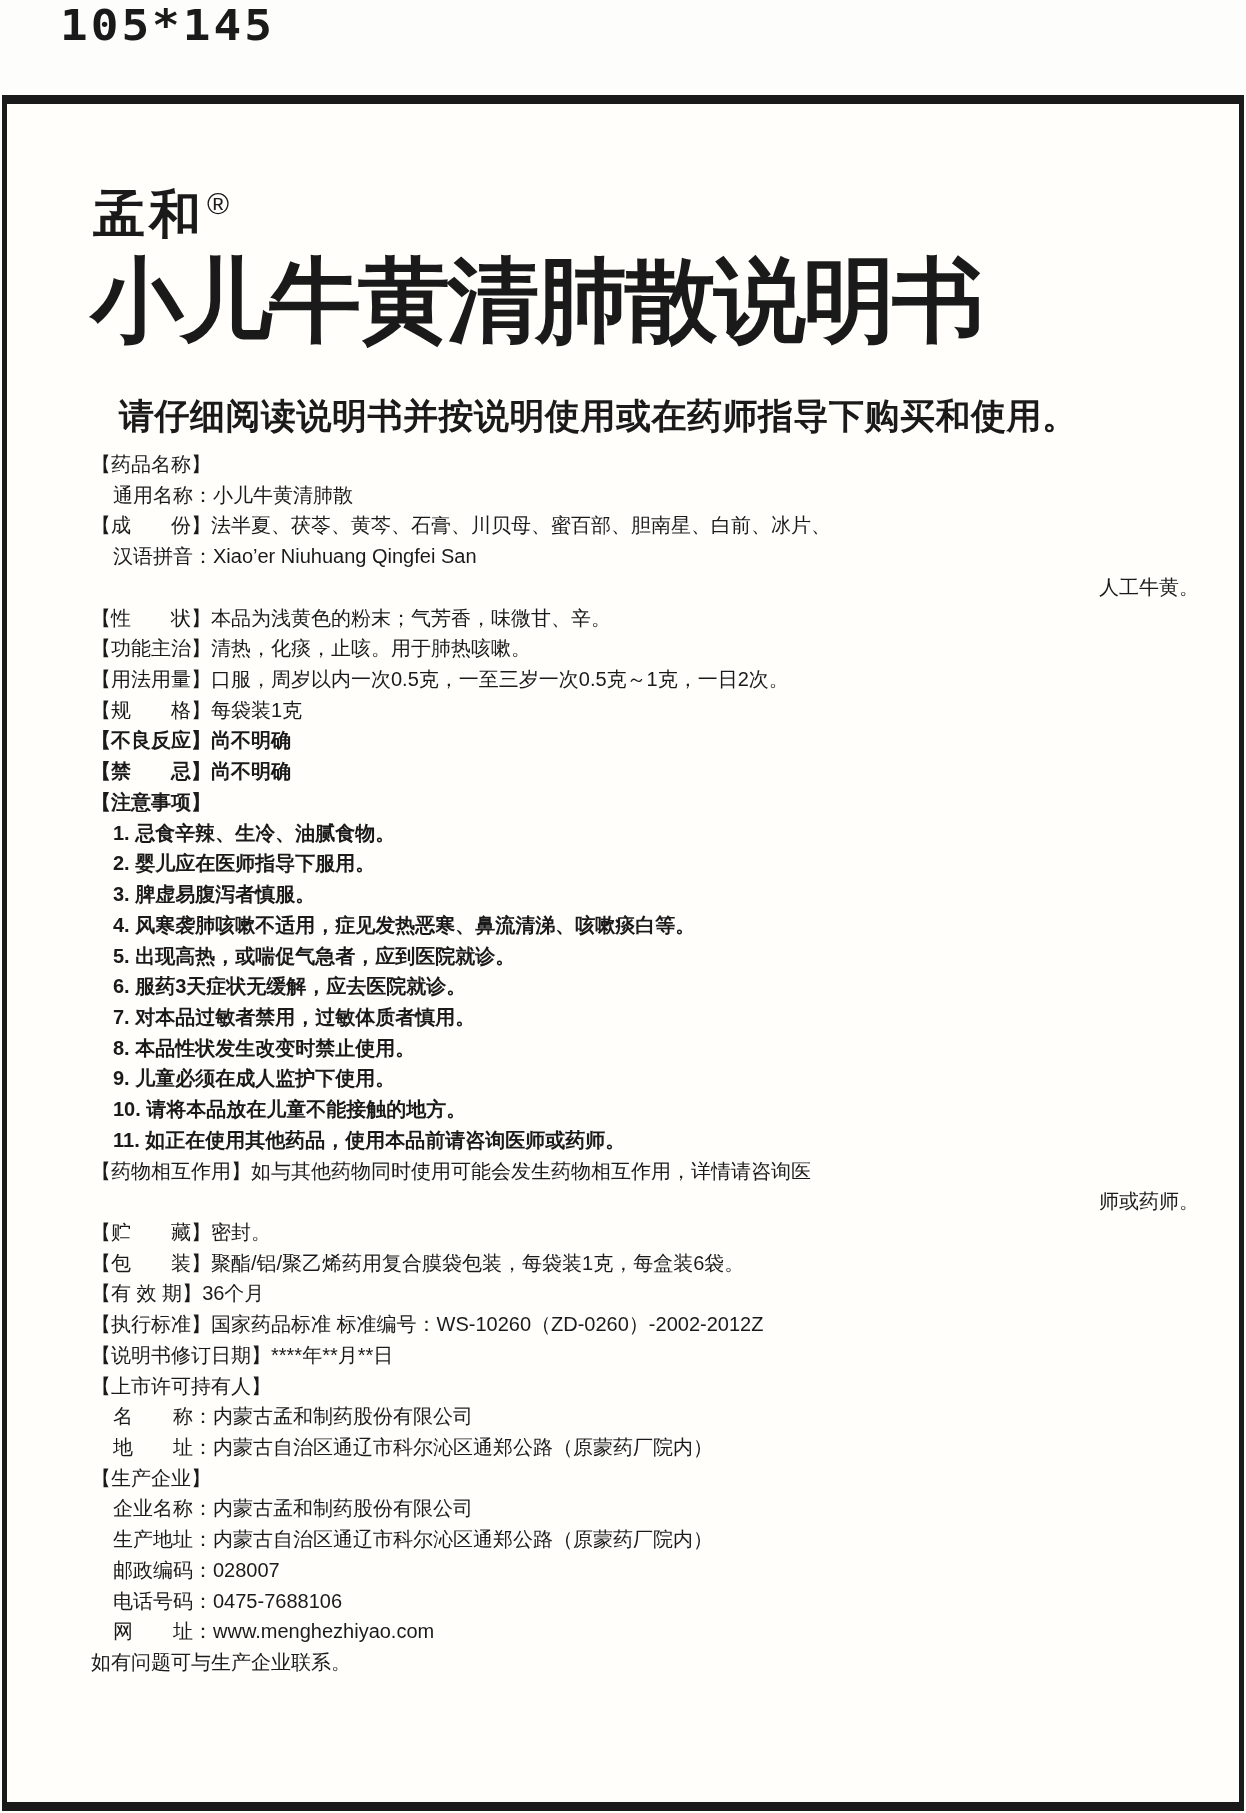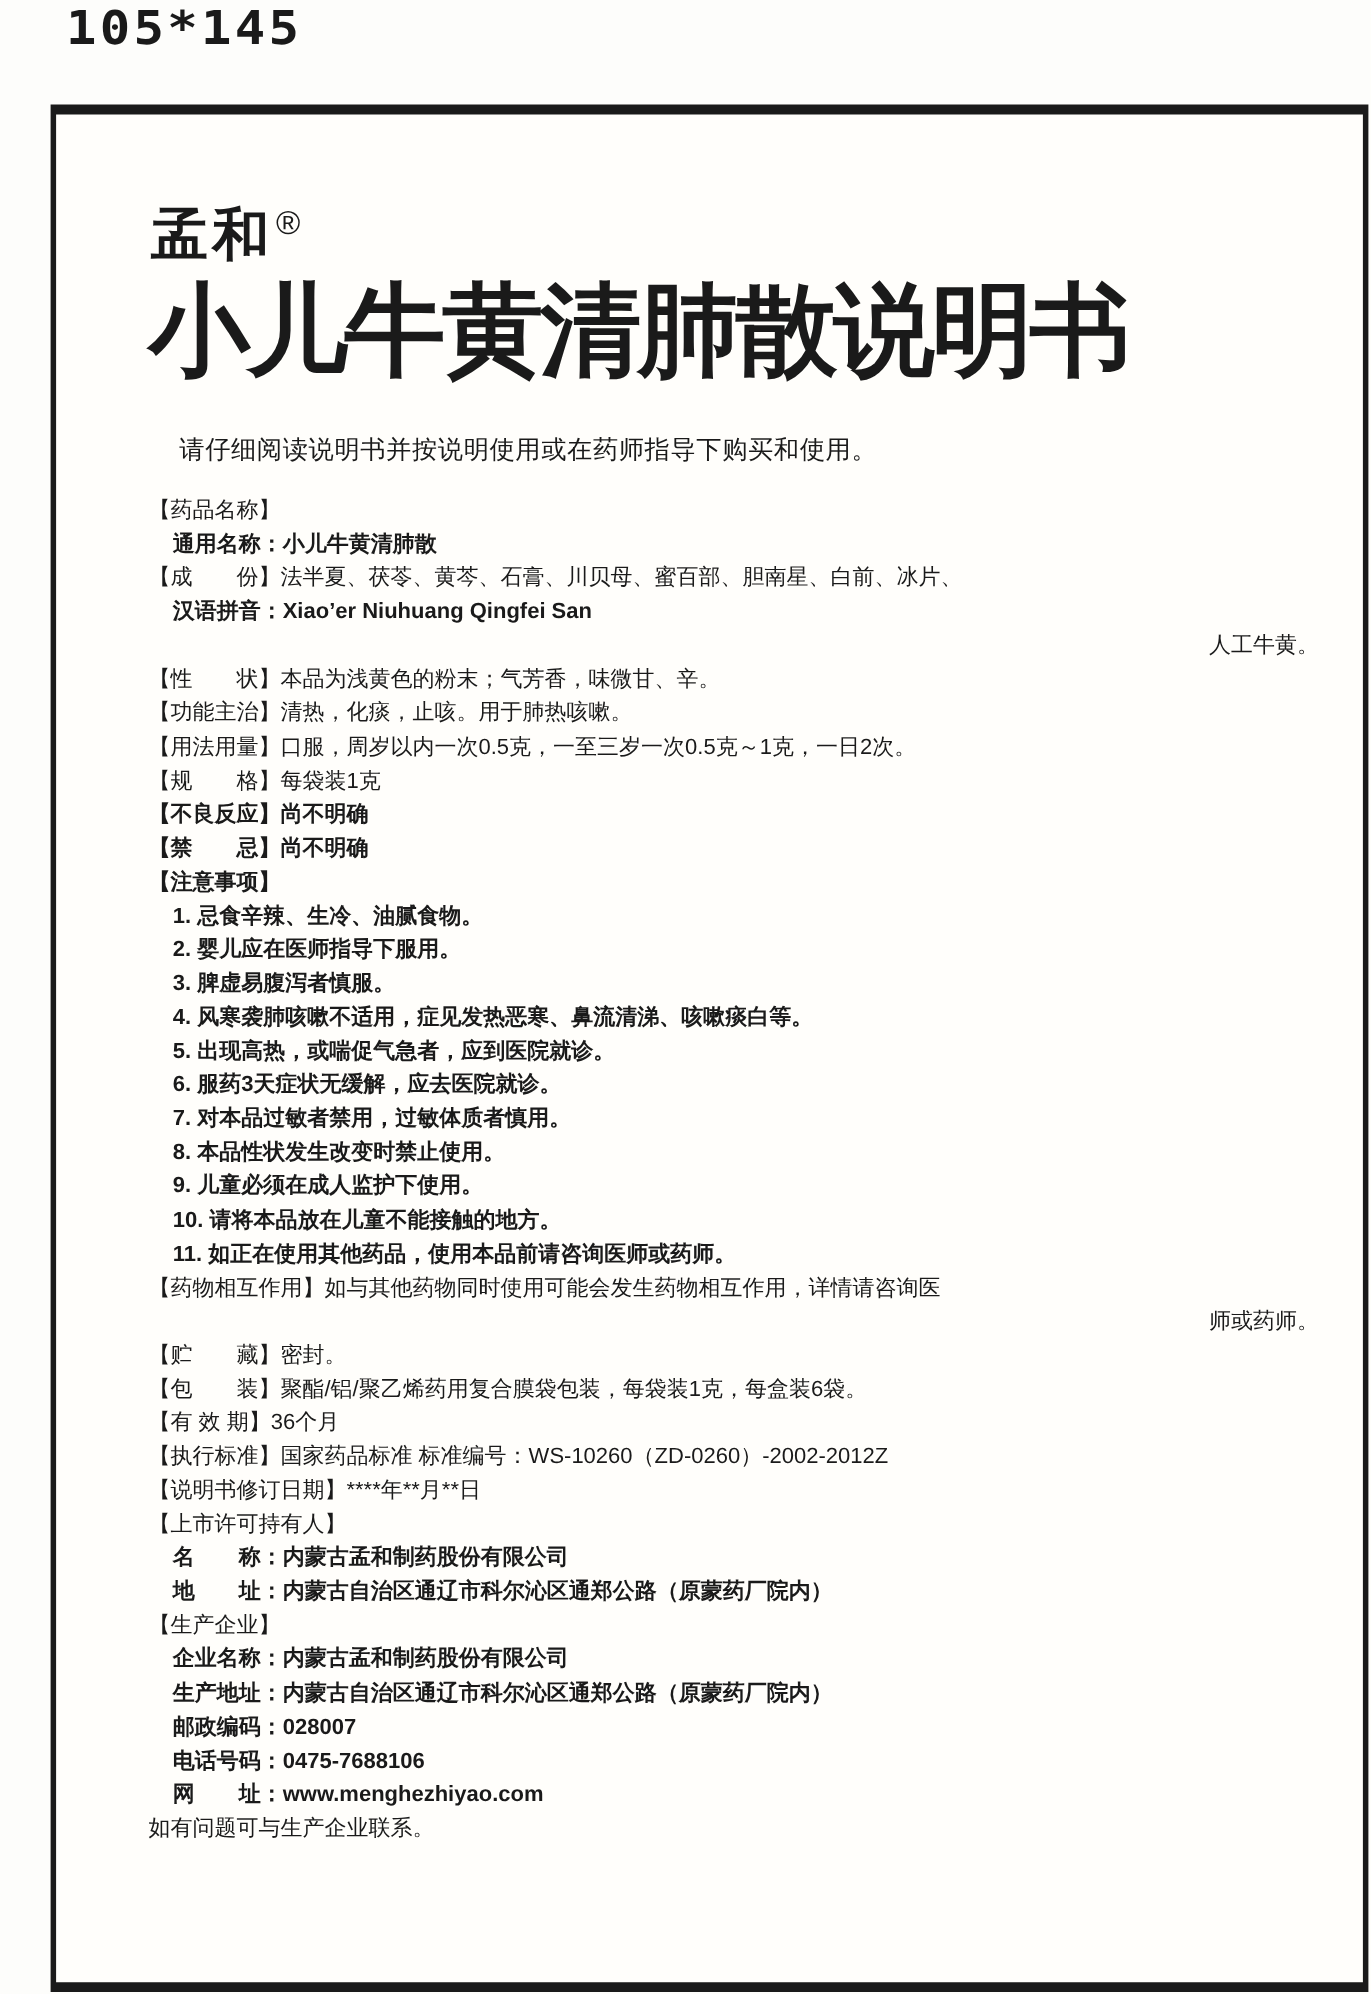--- a/index.html
+++ b/index.html
@@ -11,49 +11,49 @@
   }
   .size-label{
     position:absolute;top:0px;left:60px;
     font-family:"DejaVu Sans Mono",monospace;
     font-weight:bold;font-size:46px;letter-spacing:3px;
     transform:scaleY(0.92);transform-origin:top left;
   }
   .sheet{
     position:absolute;left:2px;right:2px;top:95px;bottom:2px;
     border:5px solid #1a1a1a;border-top-width:9px;border-bottom-width:9px;
-    background:#fffefb;box-sizing:border-box;margin-left:44px;
+    background:#fffefb;box-sizing:border-box;
   }
   .brand{
     position:absolute;top:84px;left:86px;
     font-size:52px;font-weight:bold;letter-spacing:4px;line-height:1;
     white-space:nowrap;
   }
   .brand .reg{
     font-size:30px;font-weight:normal;vertical-align:18px;letter-spacing:0;
     margin-left:2px;
   }
   .doc-title{
     position:absolute;top:148px;left:84px;
     font-family:"DejaVu Serif","Liberation Serif",serif;
     font-weight:bold;font-size:92px;line-height:1.05;
     letter-spacing:-3px;white-space:nowrap;
   }
   .doc-subtitle{
     position:absolute;top:289px;left:112px;
-    font-weight:normal;font-size:23px;white-space:nowrap;
+    font-weight:bold;font-size:35px;white-space:nowrap;
     letter-spacing:0.5px;
   }
   .body-lines{
     position:absolute;top:345px;left:84px;right:40px;
     font-size:20px;line-height:30.72px;
   }
   .line{white-space:nowrap;height:30.72px;}
   .line.bold{font-weight:bold;}
-  .line.ind1{padding-left:22px;font-weight:bold;}
+  .line.ind1{padding-left:22px;}
   .line.ind2{padding-left:178px;text-align:right;}
   .lab{letter-spacing:0;}
 </style>
 </head>
 <body style="color: rgb(26, 26, 26);">
 
 <div class="size-label">105*145</div>
 
 <div class="sheet">
   <div class="brand"><span>孟和</span><span class="reg">®</span></div>

